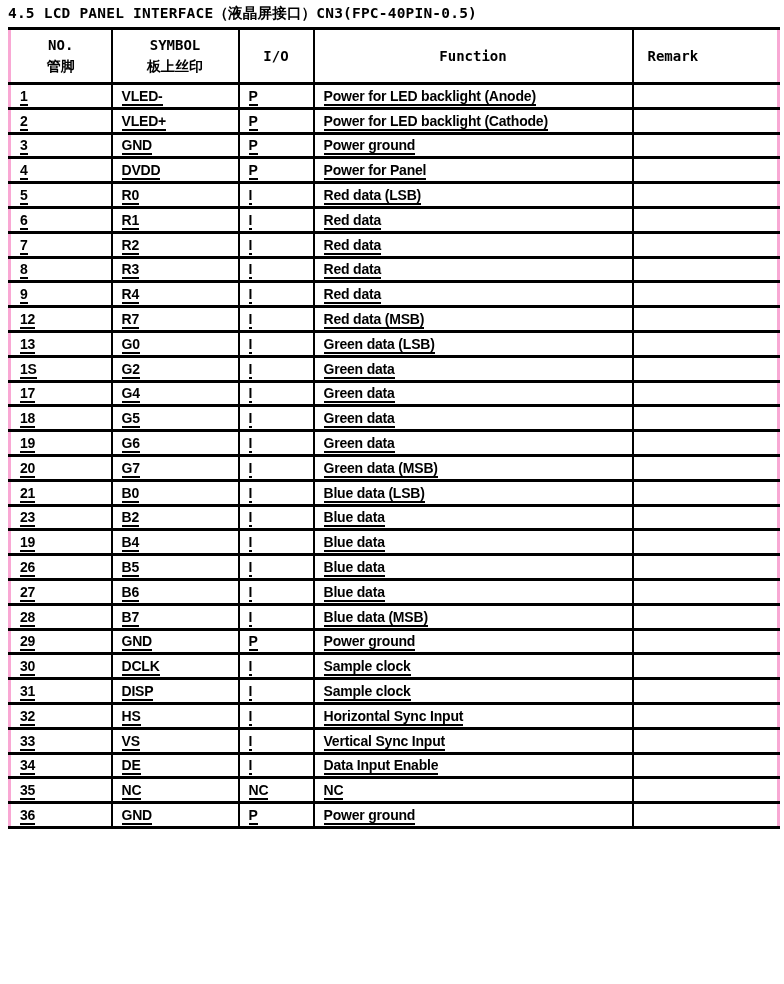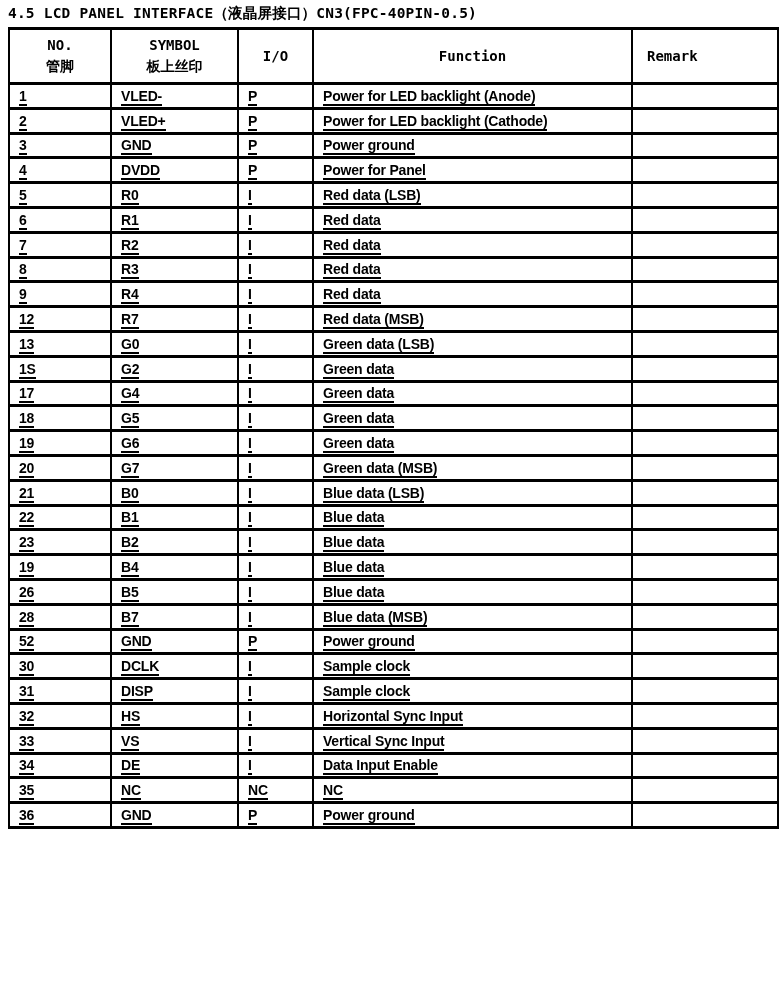--- a/index.html
+++ b/index.html
@@ -30,21 +30,21 @@
     letter-spacing: 0.2px;
     white-space: nowrap;
   }
   table.pin-table {
     position: absolute;
     left: 8px;
     top: 27px;
     width: 769px;
     border-collapse: collapse;
     table-layout: fixed;
-    border: 1px solid #f9a8d4;
+    border: 3px solid #f9a8d4;
   }
   .pin-table th,
   .pin-table td {
     border-left: 2px solid #000000;
     border-right: 2px solid #000000;
     border-top: 3px solid #000000;
     border-bottom: 3px solid #000000;
     color: #000000;
     overflow: hidden;
     white-space: nowrap;
@@ -229,27 +229,20 @@
           <td></td>
         </tr>
         <tr>
           <td><span class="u">21</span></td>
           <td><span class="u">B0</span></td>
           <td><span class="u">I</span></td>
           <td><span class="u">Blue data (LSB)</span></td>
           <td></td>
         </tr>
         <tr>
-          <td><span class="u">22</span></td>
-          <td><span class="u">B1</span></td>
-          <td><span class="u">I</span></td>
-          <td><span class="u">Blue data</span></td>
-          <td></td>
-        </tr>
-        <tr>
           <td><span class="u">23</span></td>
           <td><span class="u">B2</span></td>
           <td><span class="u">I</span></td>
           <td><span class="u">Blue data</span></td>
           <td></td>
         </tr>
         <tr>
           <td><span class="u">19</span></td>
           <td><span class="u">B4</span></td>
           <td><span class="u">I</span></td>
@@ -257,28 +250,35 @@
           <td></td>
         </tr>
         <tr>
           <td><span class="u">26</span></td>
           <td><span class="u">B5</span></td>
           <td><span class="u">I</span></td>
           <td><span class="u">Blue data</span></td>
           <td></td>
         </tr>
         <tr>
+          <td><span class="u">27</span></td>
+          <td><span class="u">B6</span></td>
+          <td><span class="u">I</span></td>
+          <td><span class="u">Blue data</span></td>
+          <td></td>
+        </tr>
+        <tr>
           <td><span class="u">28</span></td>
           <td><span class="u">B7</span></td>
           <td><span class="u">I</span></td>
           <td><span class="u">Blue data (MSB)</span></td>
           <td></td>
         </tr>
         <tr>
-          <td><span class="u">52</span></td>
+          <td><span class="u">29</span></td>
           <td><span class="u">GND</span></td>
           <td><span class="u">P</span></td>
           <td><span class="u">Power ground</span></td>
           <td></td>
         </tr>
         <tr>
           <td><span class="u">30</span></td>
           <td><span class="u">DCLK</span></td>
           <td><span class="u">I</span></td>
           <td><span class="u">Sample clock</span></td>

